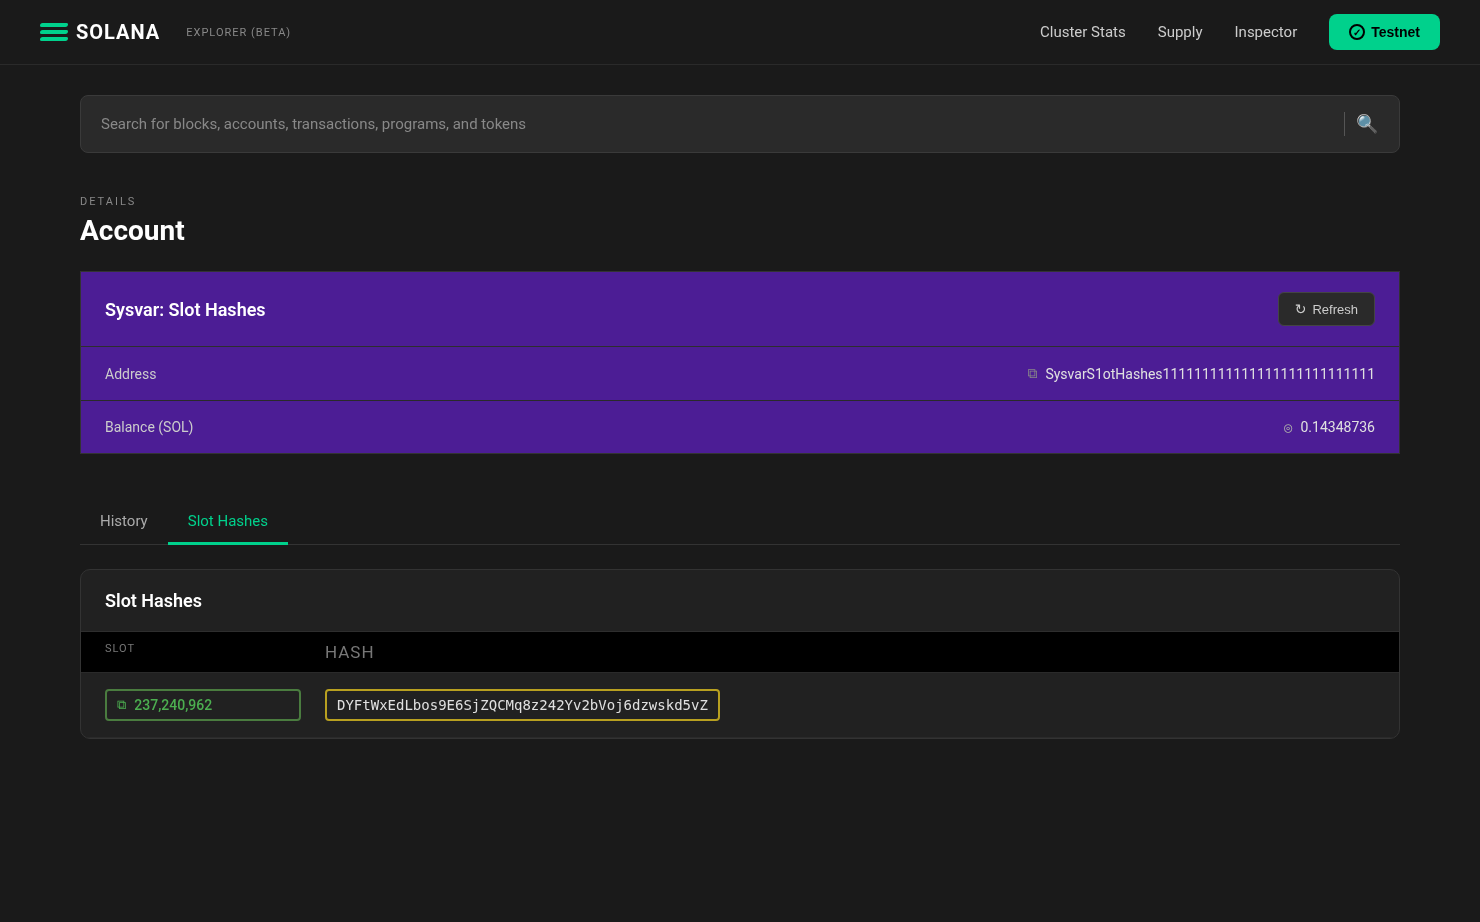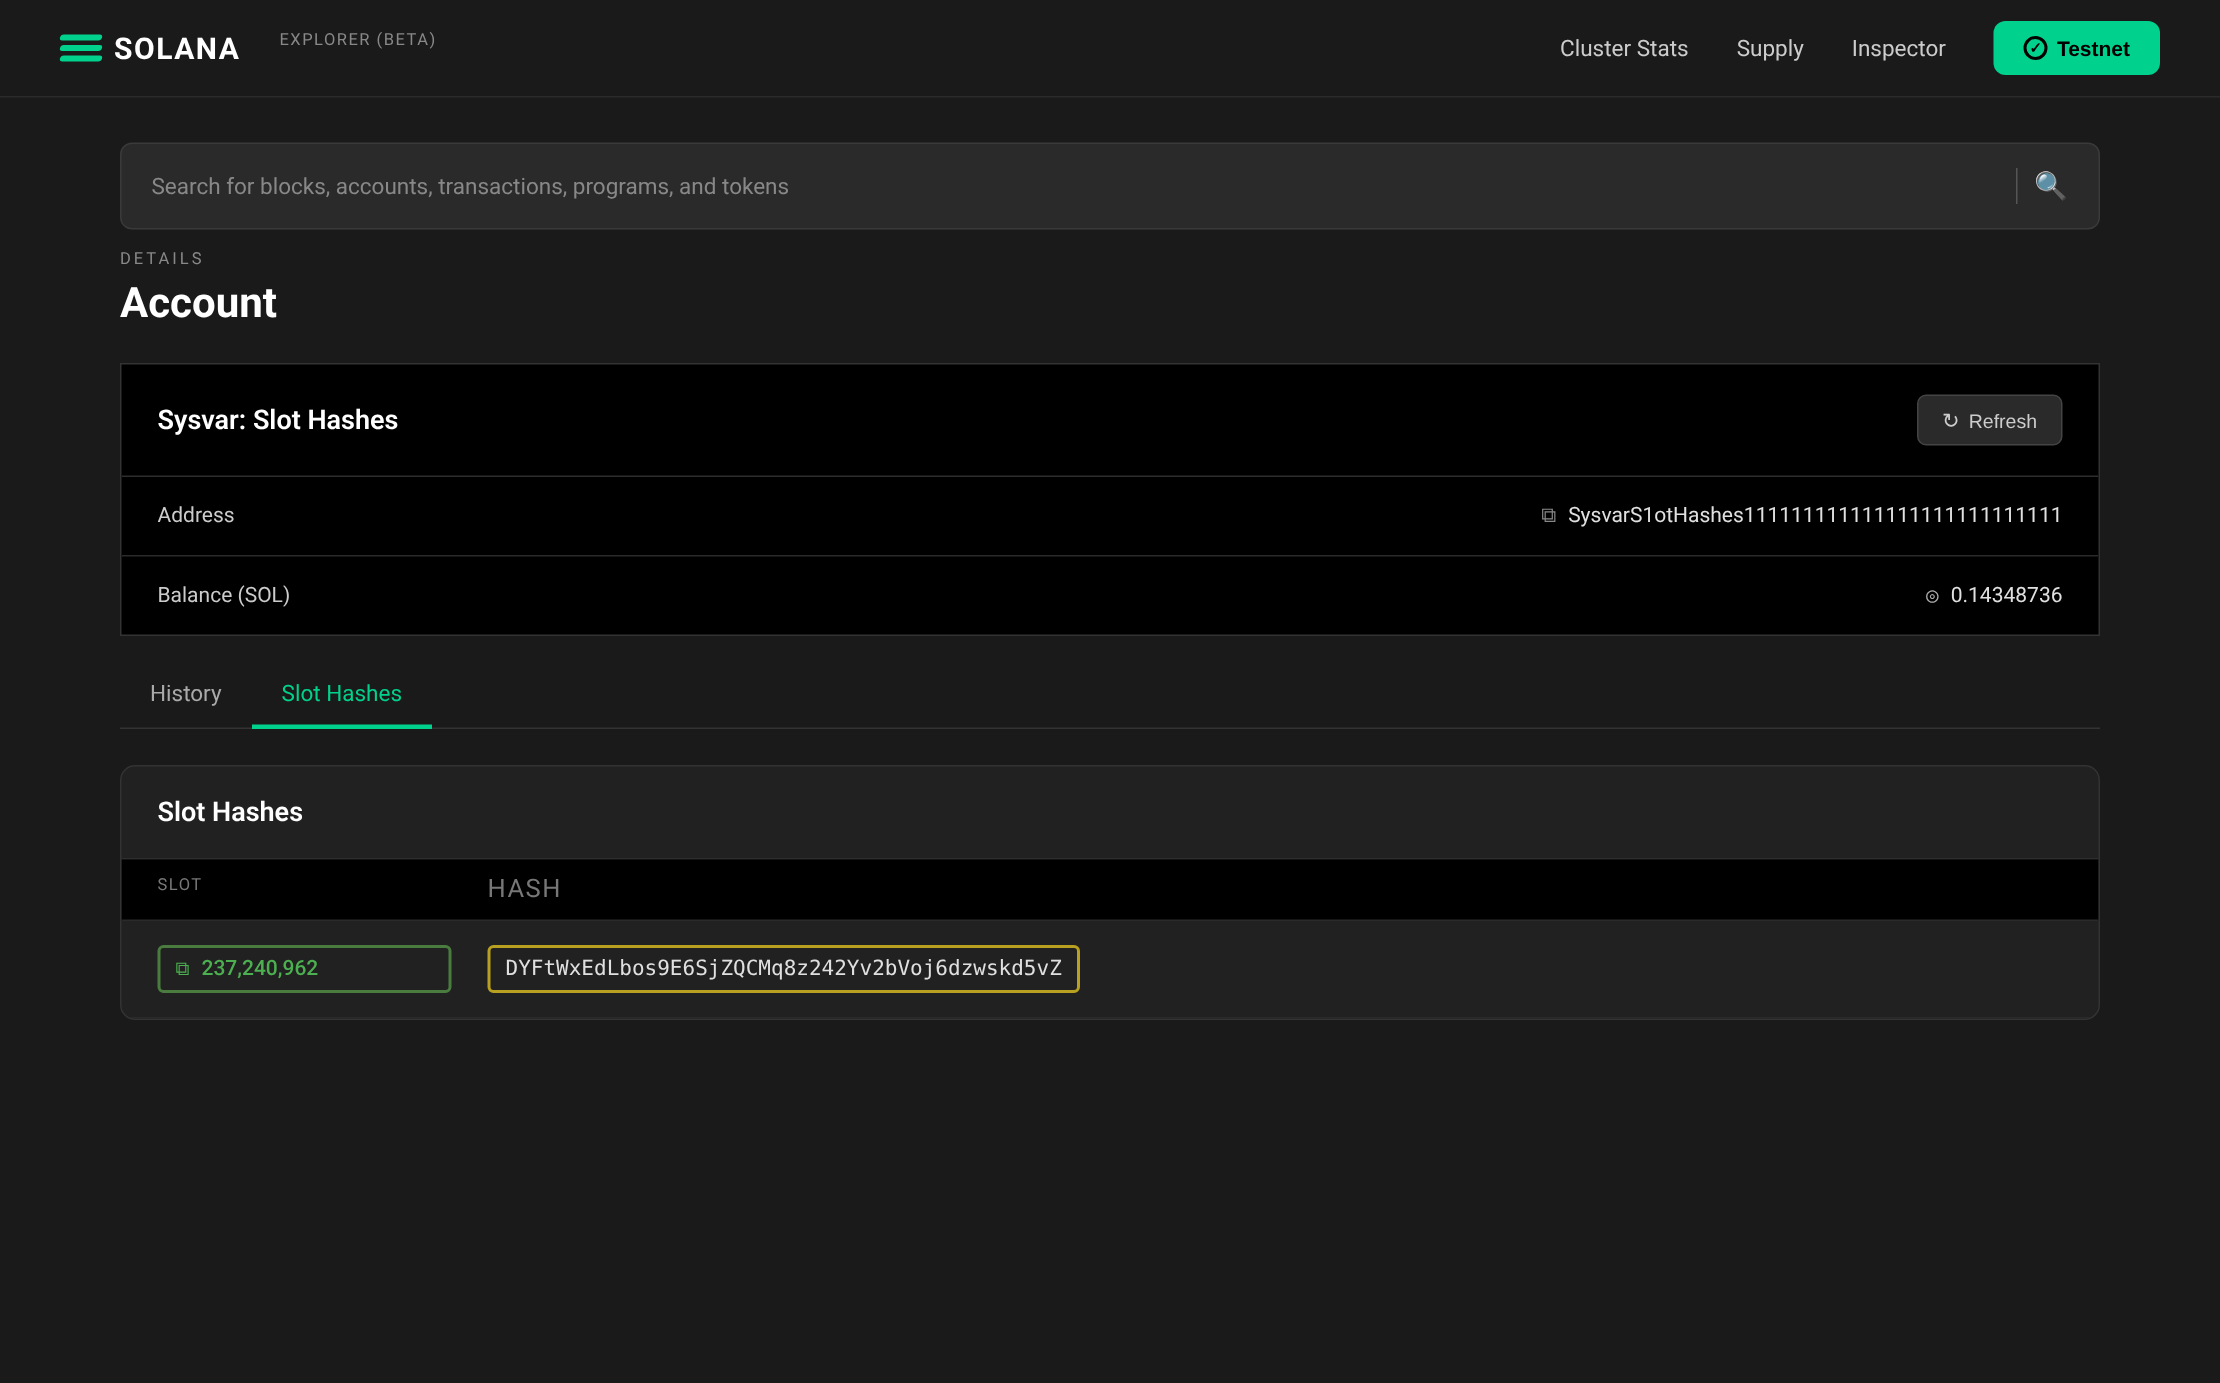--- a/index.html
+++ b/index.html
@@ -16,20 +16,21 @@
       display: flex;
       align-items: center;
       justify-content: space-between;
       padding: 0 40px;
       height: 65px;
       background-color: #1a1a1a;
       border-bottom: 1px solid #2a2a2a;
     }
     .header-left {
       display: flex;
+      align-items: center;
       gap: 10px;
     }
     .solana-logo {
       display: flex;
       align-items: center;
       gap: 8px;
     }
     .solana-icon {
       display: flex;
       flex-direction: column;
@@ -101,21 +102,21 @@
 
     
     .search-container {
       background: #2a2a2a;
       border: 1px solid #3a3a3a;
       border-radius: 8px;
       padding: 16px 20px;
       display: flex;
       align-items: center;
       justify-content: space-between;
-      margin-bottom: 13px;
+      margin-bottom: 42px;
     }
     .search-placeholder {
       color: #888;
       font-size: 15px;
       flex: 1;
     }
     .search-divider {
       width: 1px;
       height: 24px;
       background: #555;
@@ -139,25 +140,25 @@
     }
     .details-title {
       font-size: 28px;
       font-weight: 700;
       color: #fff;
       margin-bottom: 24px;
     }
 
     
     .card {
-      background: #000000;
+      background: #4c1d95;
       border: 1px solid #333;
       border-radius: 0;
       overflow: hidden;
-      margin-bottom: 17px;
+      margin-bottom: 46px;
     }
     .card-header {
       display: flex;
       align-items: center;
       justify-content: space-between;
       padding: 20px 24px;
       border-bottom: 1px solid #2e2e2e;
     }
     .card-title {
       font-size: 18px;

